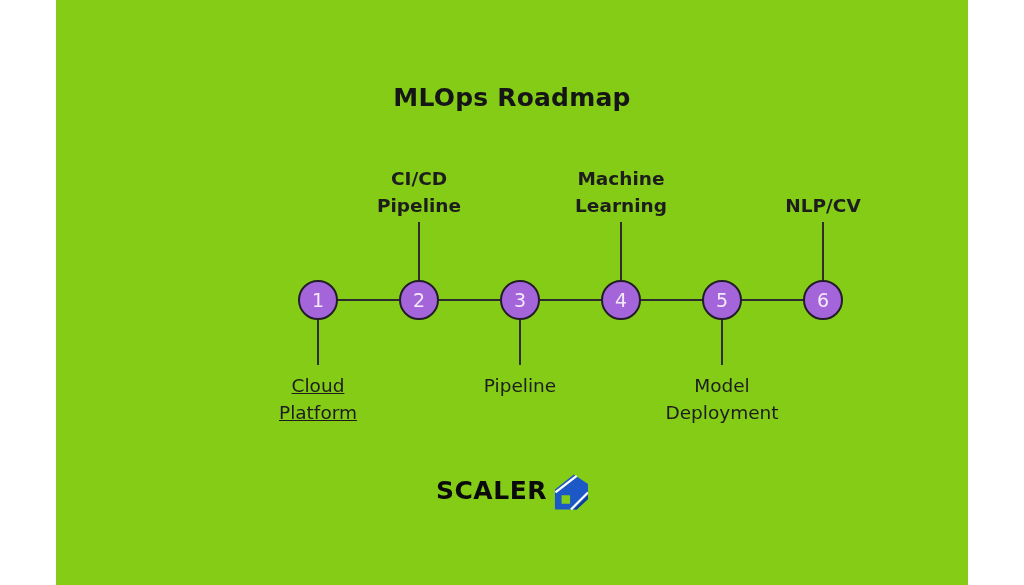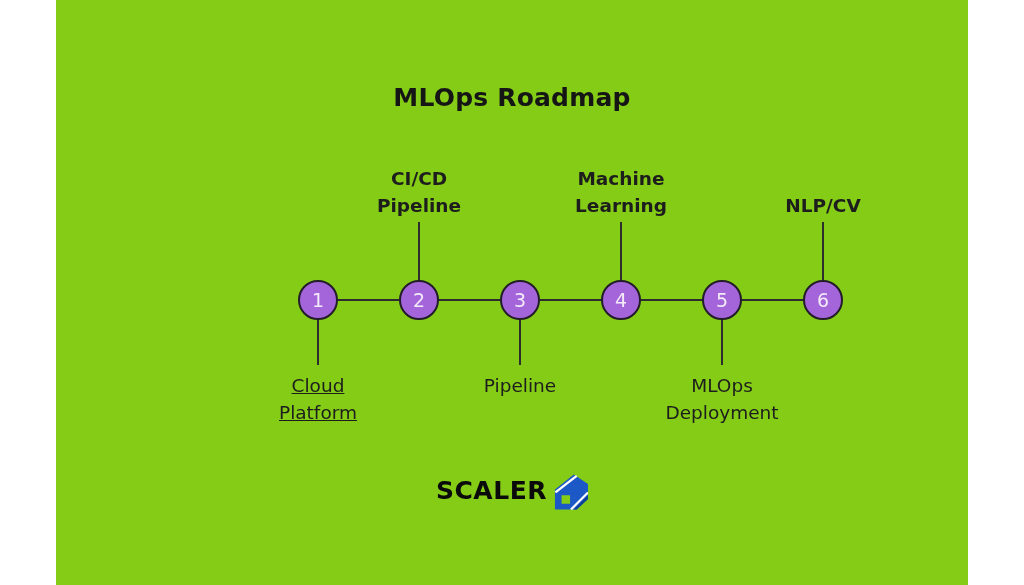--- a/index.html
+++ b/index.html
@@ -129,21 +129,21 @@
   <div class="circle c4">
     <span>4</span>
   </div>
   <div class="lbl above l4">Machine
 Learning</div>
 
   <div class="stub down s5"></div>
   <div class="circle c5">
     <span>5</span>
   </div>
-  <div class="lbl below l5">MLOps
+  <div class="lbl below l5">Model
 Deployment</div>
 
   <div class="stub up s6"></div>
   <div class="circle c6">
     <span>6</span>
   </div>
   <div class="lbl above l6">NLP/CV</div>
 
   <div class="logo">
     <span class="logo-text">SCALER</span>

